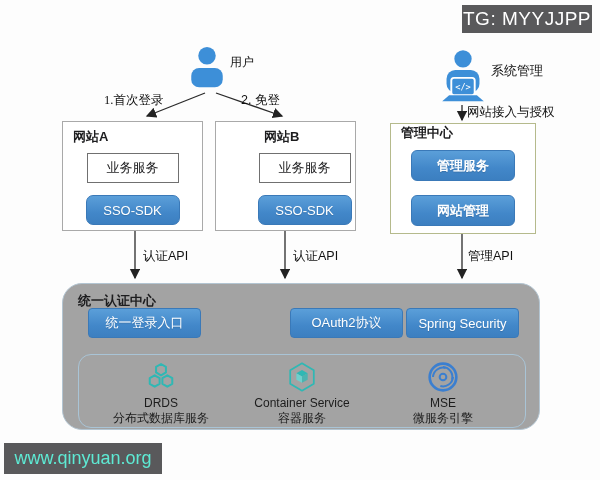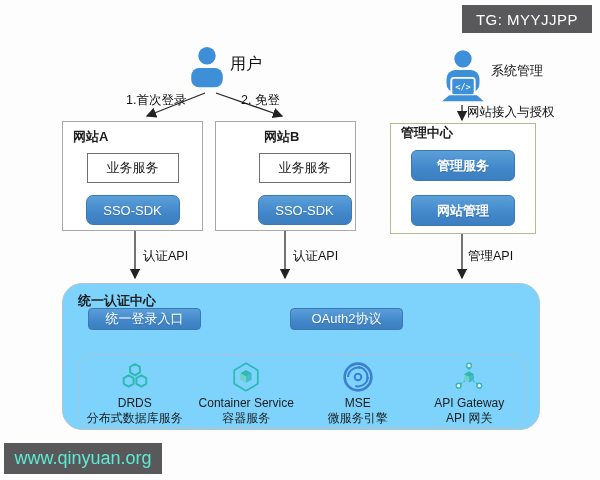--- a/index.html
+++ b/index.html
@@ -4,28 +4,28 @@
 <style>
   html,body{margin:0;padding:0;background:#ffffff;}
   .canvas{
     position:relative;width:600px;height:480px;background:#fdfdfd;overflow:hidden;
     font-family:"Liberation Sans","DejaVu Sans",sans-serif;color:#1d1d1f;
   }
   .abs{position:absolute;}
   
   .tg-badge{
     left:462px;top:5px;width:130px;height:28px;background:#59595b;color:#fff;
-    display:flex;align-items:center;justify-content:center;font-size:15px;letter-spacing:.5px;
+    display:flex;align-items:center;justify-content:center;font-size:19px;letter-spacing:.5px;
   }
   .watermark{
     left:4px;top:443px;width:158px;height:31px;background:#59595b;color:#5eead4;
     display:flex;align-items:center;justify-content:center;font-size:18px;
   }
   
-  .actor-label{font-size:16px;color:#111;}
+  .actor-label{font-size:12px;color:#111;}
   
   .flow-label{font-size:12.5px;color:#111;white-space:nowrap;}
   
   .site-box{
     width:141px;height:110px;background:#fff;border:1px solid #a9a9a9;
     box-sizing:border-box;padding:6px 0 0 0;
   }
   .site-title{font-size:13px;font-weight:bold;margin-left:10px;}
   .service-box{
     width:92px;height:30px;margin:7px auto 0 auto;background:#fff;border:1px solid #707070;
@@ -38,25 +38,25 @@
   }
   .sdk-btn{width:94px;height:30px;margin:12px auto 0 auto;border-radius:7px;}
   
   .admin-box{
     left:390px;top:123px;width:146px;height:111px;background:#fff;border:1px solid #b5ba8c;
     box-sizing:border-box;padding:0 0 0 0;
   }
   .admin-btn{width:104px;height:31px;margin:0 auto;border-radius:6px;font-weight:bold;}
   
   .auth-box{
-    left:62px;top:283px;width:478px;height:147px;background:#7dd3fc;
+    left:62px;top:283px;width:478px;height:147px;background:#a3a3a3;
     border:1.5px solid #b3c5d2;border-radius:20px;box-sizing:border-box;
   }
   .auth-title{position:absolute;left:15px;top:8px;font-size:13px;font-weight:bold;}
-  .auth-btn{position:absolute;top:24px;width:113px;height:22px;border-radius:4px;}
+  .auth-btn{position:absolute;top:24px;width:113px;height:30px;border-radius:4px;}
   .infra-box{
     position:absolute;left:15px;top:70px;width:448px;height:74px;
     border:1.5px solid #a9c4d6;border-radius:13px;box-sizing:border-box;
     display:flex;justify-content:space-evenly;align-items:flex-start;padding-top:6px;
   }
   .infra-item{display:flex;flex-direction:column;align-items:center;width:118px;}
   .infra-item svg{display:block;}
   .infra-name{font-size:12px;color:#1c1c1c;margin-top:3px;line-height:1.25;}
   .infra-desc{font-size:12px;color:#1c1c1c;line-height:1.25;}
   .arrows{left:0;top:0;pointer-events:none;}
@@ -94,21 +94,21 @@
 
   <svg class="abs" style="left:437px;top:49px;" width="52" height="56" viewBox="0 0 60 64">
     <circle cx="30" cy="11" r="10" fill="#3d8fd8"></circle>
     <rect x="11" y="24" width="38" height="26" rx="10" fill="#3d8fd8"></rect>
     <rect x="16.5" y="33" width="27" height="20" rx="3" fill="#3d8fd8" stroke="#ffffff" stroke-width="2.2"></rect>
     <text x="30" y="47" text-anchor="middle" font-size="10" fill="#ffffff" font-family="DejaVu Sans Mono, monospace">&lt;/&gt;</text>
     <path d="M6 60 L14 53 H46 L54 60 Z" fill="#3d8fd8"></path>
   </svg>
   <div class="abs actor-label" style="left:491px;top:62px;font-size:13px;">系统管理</div>
 
-  <div class="abs flow-label" style="left:126px;top:92px;">1.首次登录</div>
+  <div class="abs flow-label" style="left:104px;top:92px;font-family:Liberation Serif, serif;">1.首次登录</div>
   <div class="abs flow-label" style="left:241px;top:92px;">2. 免登</div>
   <div class="abs flow-label" style="left:467px;top:104px;">网站接入与授权</div>
   <div class="abs flow-label" style="left:143px;top:248px;">认证API</div>
   <div class="abs flow-label" style="left:293px;top:248px;">认证API</div>
   <div class="abs flow-label" style="left:468px;top:248px;">管理API</div>
 
   <div class="abs site-box" style="left:62px;top:121px;">
     <div class="site-title">网站A</div>
     <div class="service-box">业务服务</div>
     <div class="blue-btn sdk-btn">SSO-SDK</div>
@@ -123,20 +123,21 @@
   <div class="abs admin-box">
     <div class="site-title">管理中心</div>
     <div class="blue-btn admin-btn" style="margin-top:8px;">管理服务</div>
     <div class="blue-btn admin-btn" style="margin-top:14px;">网站管理</div>
   </div>
 
   <div class="abs auth-box">
     <div class="auth-title">统一认证中心</div>
     <div class="blue-btn auth-btn" style="left:25px;">统一登录入口</div>
     <div class="blue-btn auth-btn" style="left:183px;margin-left:44px;">OAuth2协议</div>
+    <div class="blue-btn auth-btn" style="left:343px;">Spring Security</div>
 
     <div class="infra-box">
 
       <div class="infra-item">
         <svg width="32" height="32" viewBox="0 0 48 48" fill="none" stroke="#2fb8b4" stroke-width="3" stroke-linejoin="round">
           <path d="M24 4.5 L31.4 8.8 V17.2 L24 21.5 L16.6 17.2 V8.8 Z"></path>
           <path d="M14.5 21.5 L21.9 25.8 V34.2 L14.5 38.5 L7.1 34.2 V25.8 Z"></path>
           <path d="M33.5 21.5 L40.9 25.8 V34.2 L33.5 38.5 L26.1 34.2 V25.8 Z"></path>
         </svg>
         <div class="infra-name">DRDS</div>
@@ -159,39 +160,20 @@
           <circle cx="24" cy="24" r="20" stroke-width="4"></circle>
           <path d="M24 9 a15 15 0 0 1 13.5 19" stroke-width="3"></path>
           <path d="M39 24 a15 15 0 0 1 -19 13.5" stroke-width="3"></path>
           <path d="M9 24 a15 15 0 0 1 19 -13.5" stroke-width="3"></path>
           <circle cx="24" cy="24" r="5" stroke-width="3"></circle>
         </svg>
         <div class="infra-name">MSE</div>
         <div class="infra-desc">微服务引擎</div>
       </div>
 
-      <div class="infra-item">
-        <svg width="32" height="32" viewBox="0 0 48 48">
-          <g stroke="#2fb8b4" stroke-width="2" stroke-dasharray="2.5,2.5" fill="none">
-            <line x1="24" y1="11" x2="24" y2="17"></line>
-            <line x1="11.5" y1="34" x2="18" y2="30"></line>
-            <line x1="36.5" y1="34" x2="30" y2="30"></line>
-          </g>
-          <path d="M24 15.5 L31.5 19.8 L24 24.1 L16.5 19.8 Z" fill="#2fb8b4"></path>
-          <path d="M16.5 19.8 V28.3 L24 32.6 V24.1 Z" fill="#6fd0cd"></path>
-          <path d="M31.5 19.8 V28.3 L24 32.6 V24.1 Z" fill="#2fb8b4" opacity="0.8"></path>
-          <g stroke="#2fb8b4" stroke-width="2.2" fill="#ffffff">
-            <circle cx="24" cy="7" r="3.6"></circle>
-            <circle cx="8.5" cy="37" r="3.6"></circle>
-            <circle cx="39.5" cy="37" r="3.6"></circle>
-          </g>
-        </svg>
-        <div class="infra-name">API Gateway</div>
-        <div class="infra-desc">API 网关</div>
-      </div>
 
     </div>
   </div>
 
   <div class="abs watermark">
     <span>www.qinyuan.org</span>
   </div>
 
 </div>
 

